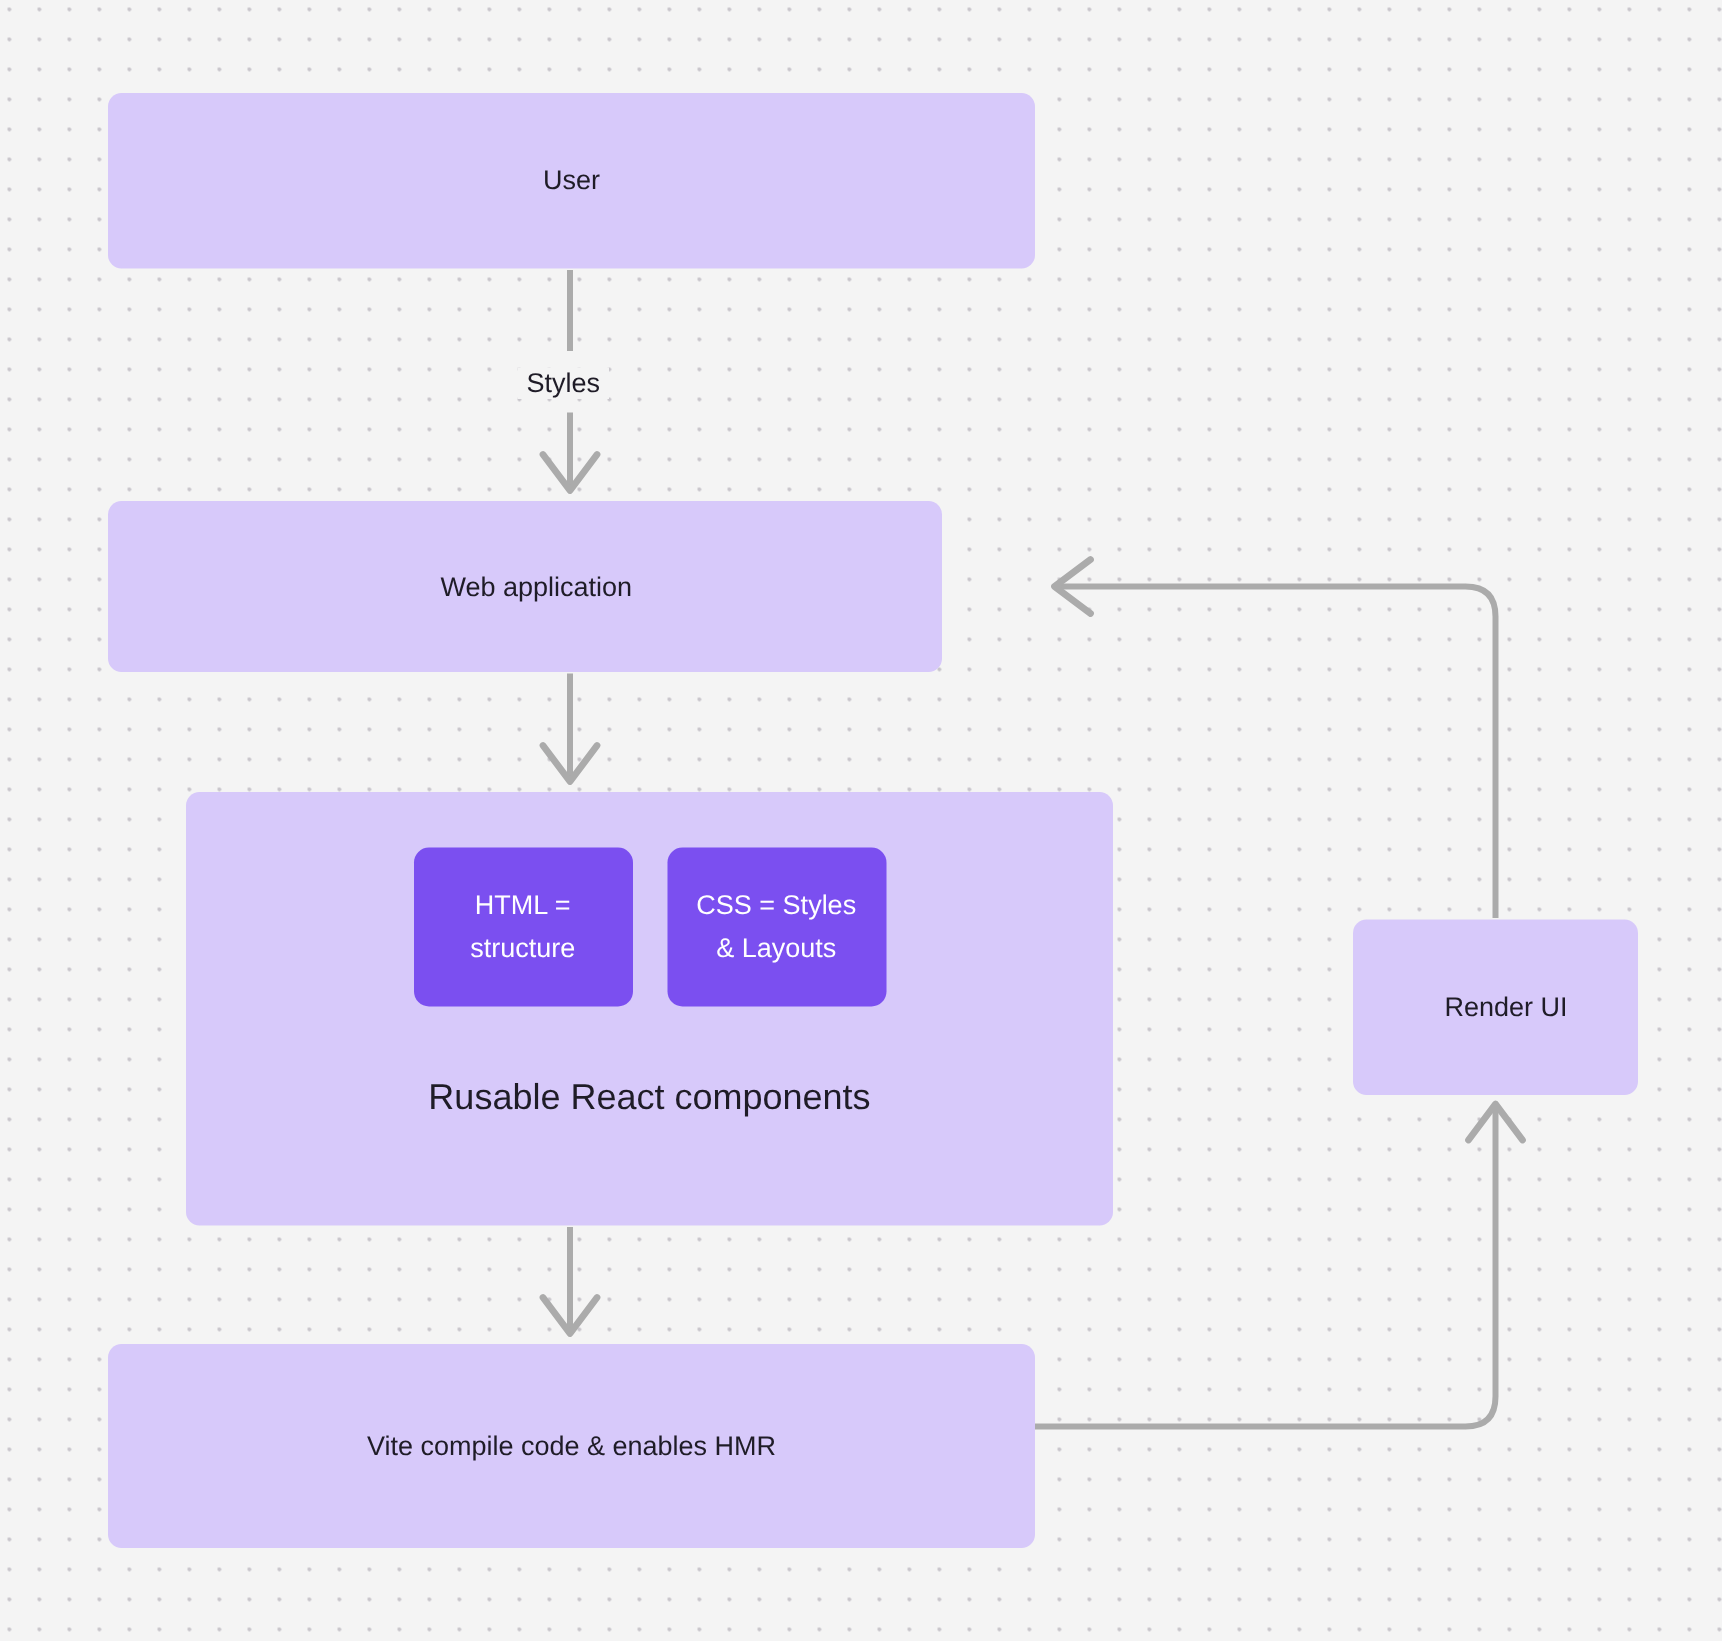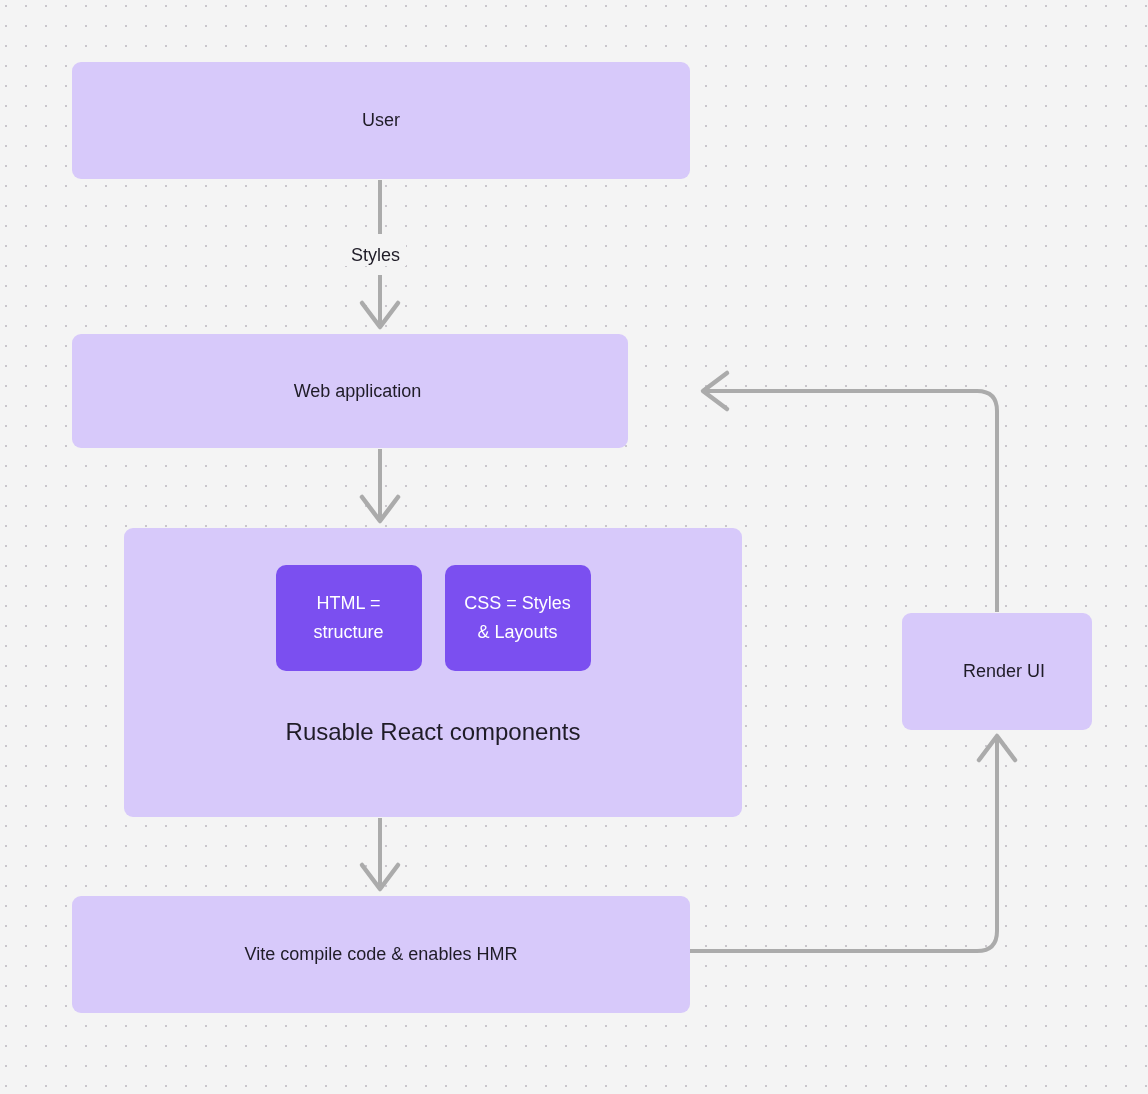--- a/index.html
+++ b/index.html
@@ -29,21 +29,21 @@
     color: #1f1c27;
     font-size: 18px;
     line-height: 1.35;
     text-align: center;
     box-sizing: border-box;
   }
 
   #node-user        { left: 72px;  top: 62px;  width: 618px; height: 117px; }
   #node-webapp      { left: 72px;  top: 334px; width: 556px; height: 114px; padding-left: 15px; }
   #node-components  { left: 80px;  top: 528px; width: 618px; height: 289px; display: block; margin-left: 44px; }
-  #node-vite        { left: 72px;  top: 896px; width: 618px; height: 117px; }
+  #node-vite        { left: 72px;  top: 896px; width: 618px; height: 136px; }
   #node-render      { left: 902px; top: 613px; width: 190px; height: 117px; padding-left: 14px; }
 
   .node-label {
     display: block;
   }
 
   .chips {
     position: absolute;
     left: 0;
     top: 37px;

